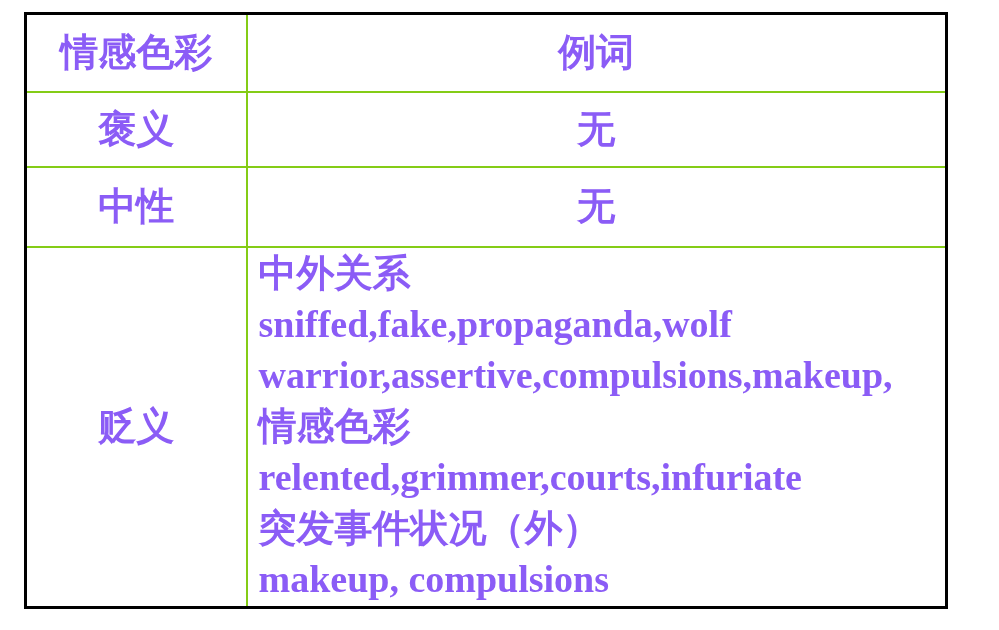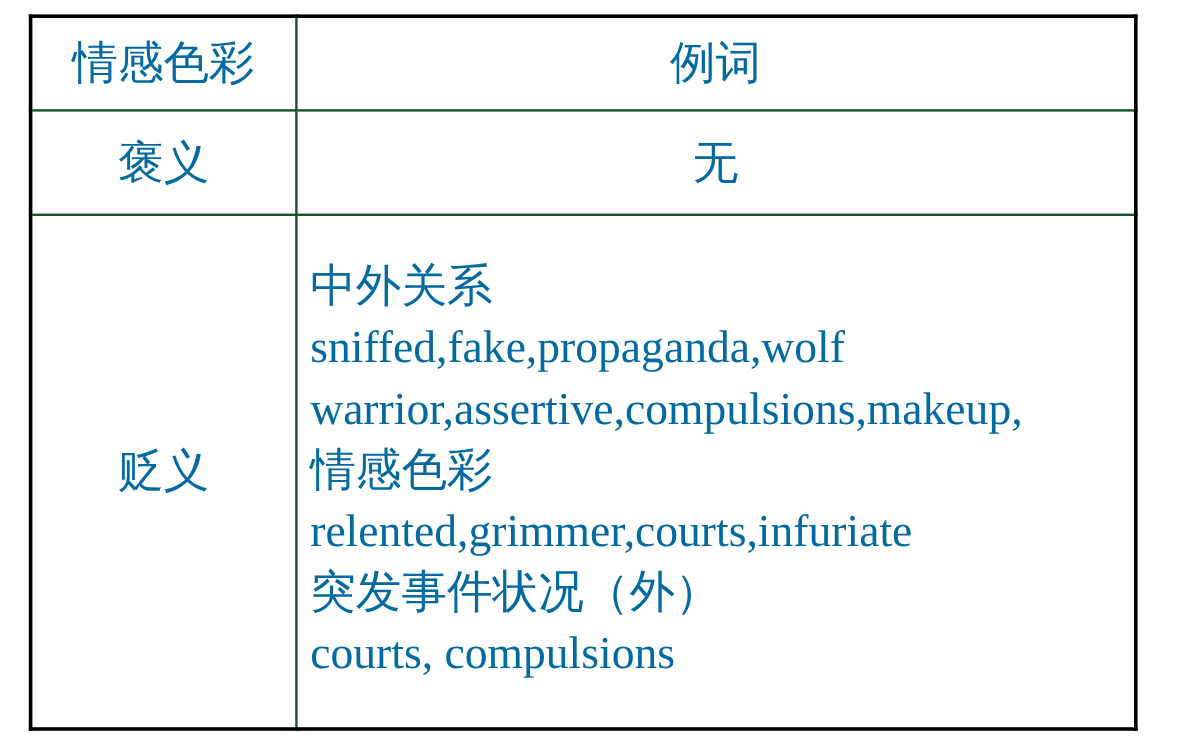--- a/index.html
+++ b/index.html
@@ -24,32 +24,32 @@
     position: absolute;
     left: 24px;
     top: 12px;
     width: 924px;
     height: 597px;
     border-collapse: collapse;
     table-layout: fixed;
     border: 3px solid #000000;
   }
   th, td {
-    border: 2px solid #14532d;
-    font-weight: normal;
+    border: 2px solid #84cc16;
+    font-weight: bold;
     font-size: 38px;
     text-align: center;
     vertical-align: middle;
     padding: 0;
-    color: #0369a1;
+    color: #8b5cf6;
   }
   col.c1 { width: 221px; }
   col.c2 { width: 700px; }
   tr.r-header { height: 78px; }
-  tr.r-pos    { height: 87px; }
+  tr.r-pos    { height: 75px; }
   tr.r-neu    { height: 80px; }
   tr.r-neg    { height: auto; }
   td.examples-multiline {
     text-align: left;
     padding-left: 11px;
     vertical-align: middle;
   }
   .example-line {
     line-height: 51px;
     white-space: nowrap;
@@ -66,27 +66,31 @@
     </colgroup>
     <tbody>
         <tr class="r-header">
       <th>情感色彩</th>
       <th>例词</th>
     </tr>
     <tr class="r-pos">
       <td>褒义</td>
       <td>无</td>
     </tr>
+    <tr class="r-neu">
+      <td>中性</td>
+      <td>无</td>
+    </tr>
     <tr class="r-neg">
       <td>贬义</td>
       <td class="examples-multiline">
         <div class="example-line">中外关系</div>
         <div class="example-line">sniffed,fake,propaganda,wolf</div>
         <div class="example-line">warrior,assertive,compulsions,makeup,</div>
         <div class="example-line">情感色彩</div>
         <div class="example-line">relented,grimmer,courts,infuriate</div>
         <div class="example-line">突发事件状况（外）</div>
-        <div class="example-line">courts, compulsions</div>
+        <div class="example-line">makeup, compulsions</div>
       </td>
     </tr>
   </tbody>
     </table>
 </div>
 
 </body></html>

